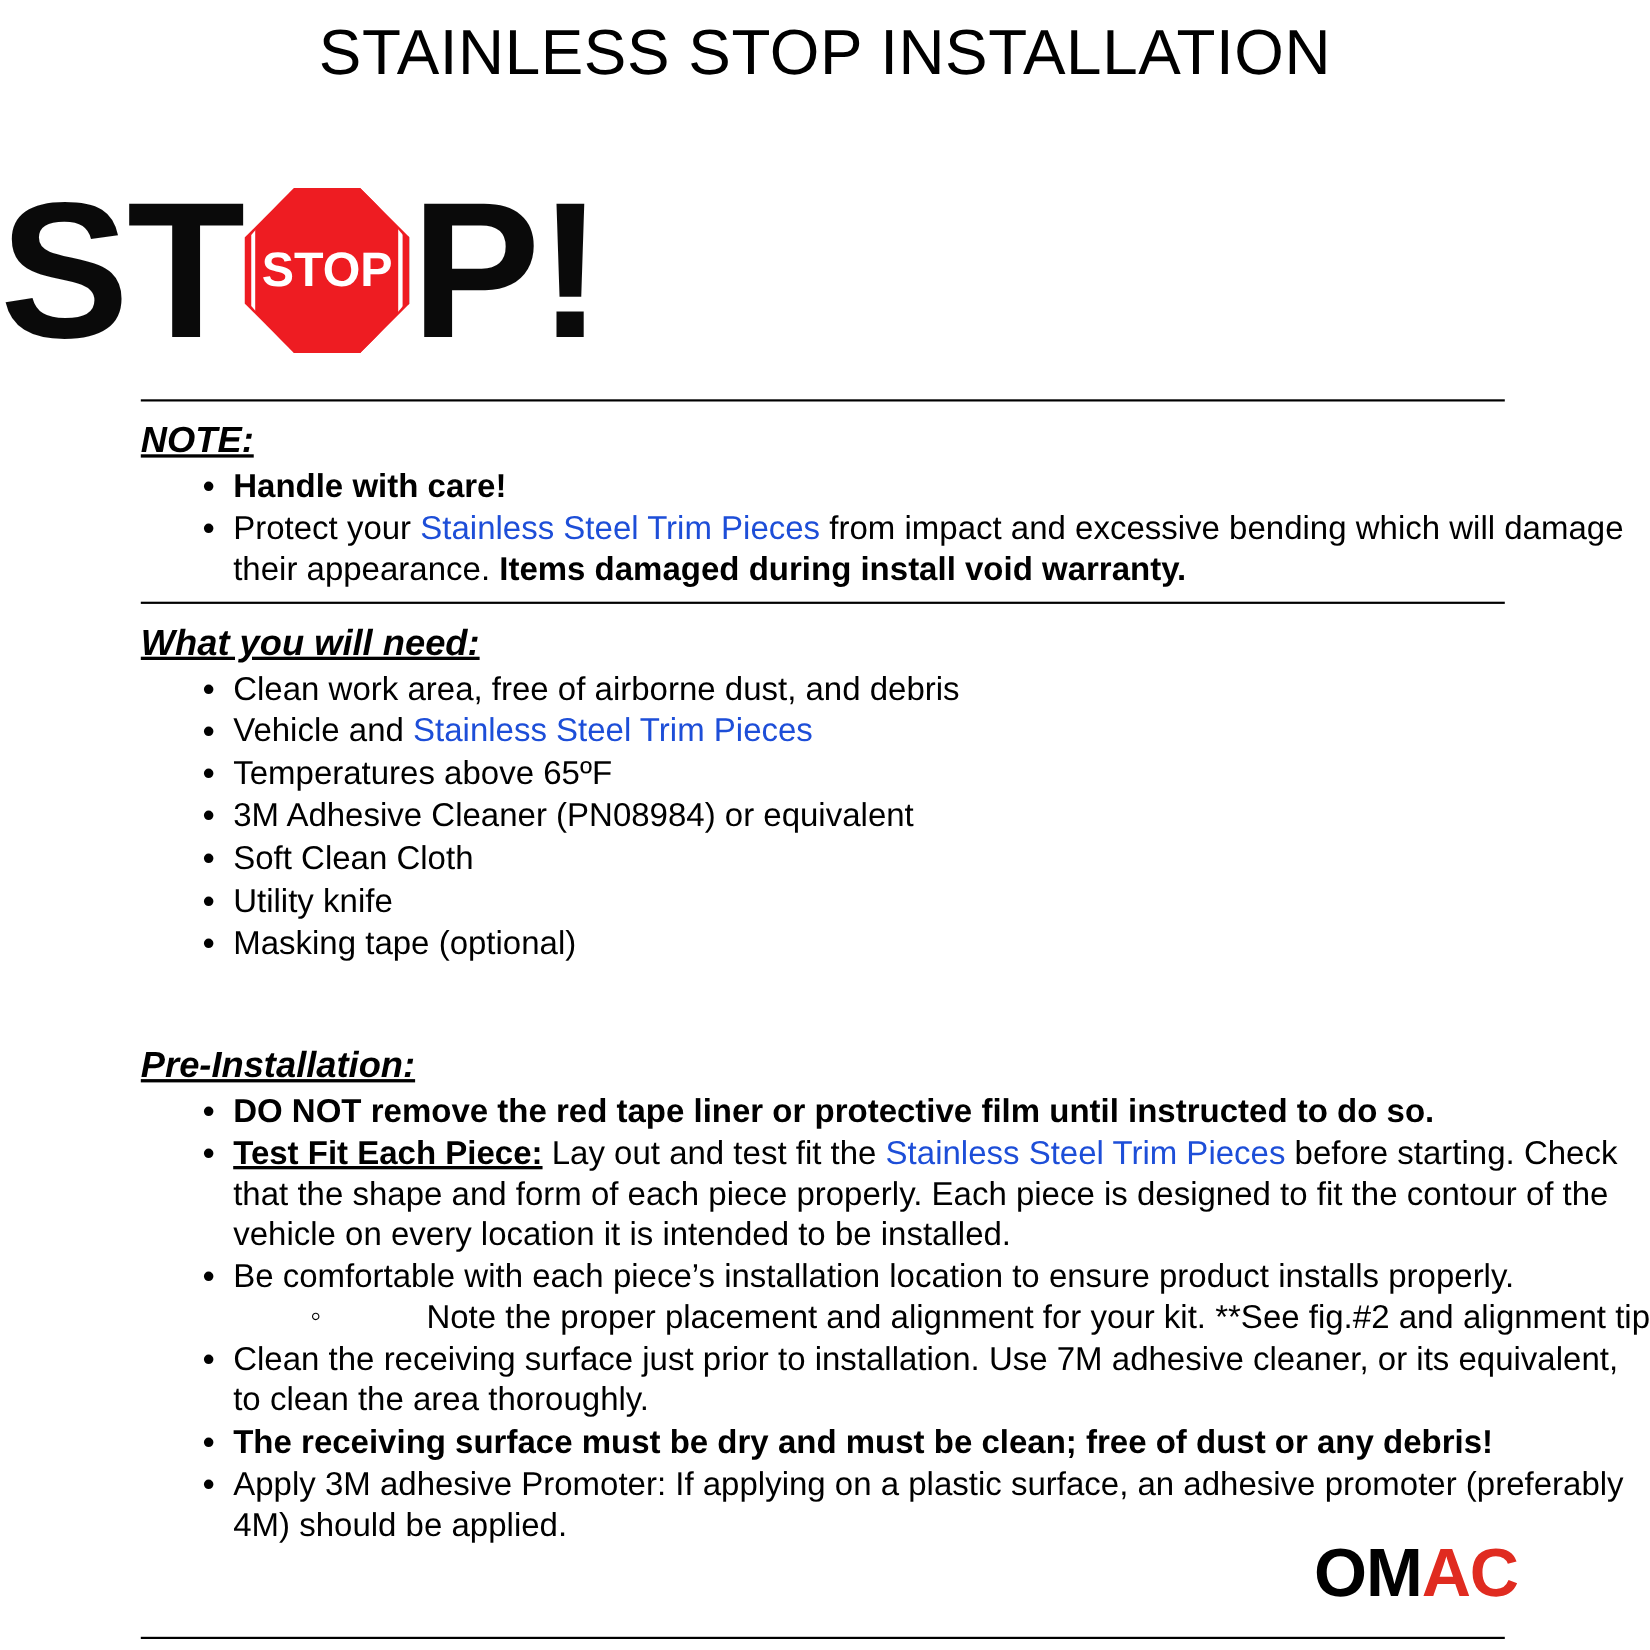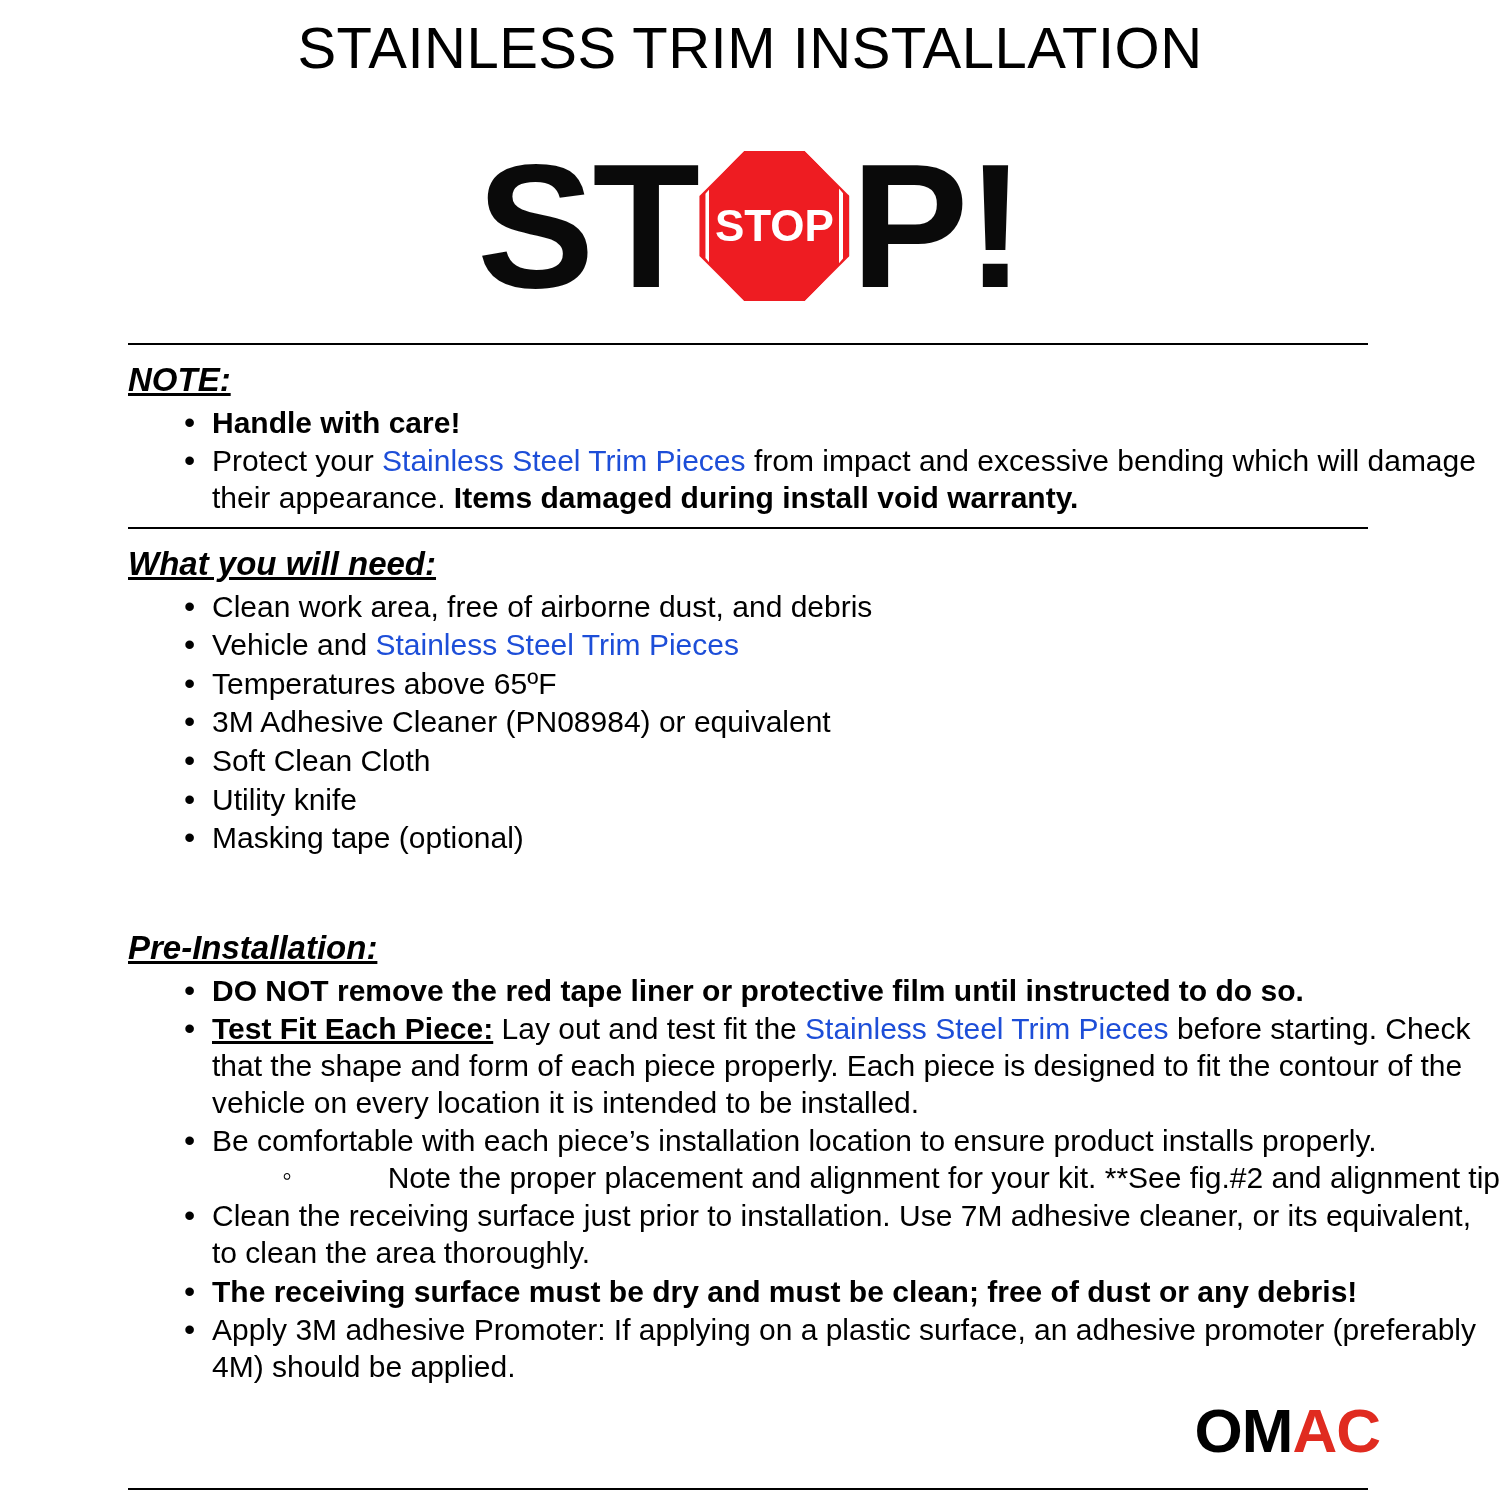--- a/index.html
+++ b/index.html
@@ -28,23 +28,23 @@
     font-weight: 400;
     letter-spacing: 0.5px;
     margin: 8px 0 0 0;
     padding-top: 10px;
     line-height: 1.05;
   }
   
   .stop-wrap {
     width: 100%;
     display: flex;
-    justify-content: center;
-    align-items: center;
-    margin-top: 52px;
+    justify-content: flex-start;
+    align-items: center;
+    margin-top: 72px;
     height: 190px;
   }
   .stop-graphic {
     display: flex;
     align-items: center;
     justify-content: center;
     position: relative;
   }
   .stop-letters {
     font-family: "Liberation Sans", sans-serif;
@@ -177,21 +177,21 @@
   .omac .o { color: #000; }
   .omac .m { color: #000; }
   .omac .a { color: #e02b20; }
   .omac .c { color: #e02b20; }
 </style>
 </head>
 <body>
 
 <div class="page">
 
-  <h1 class="doc-title">STAINLESS TRIM INSTALLATION</h1>
+  <h1 class="doc-title">STAINLESS STOP INSTALLATION</h1>
 
   <div class="stop-wrap">
     <div class="stop-graphic">
       <span class="stop-letters">ST</span>
       <span class="octagon-holder">
         <span class="octagon">
           <span class="octagon-inner">
             <span class="octagon-text">STOP</span>
           </span>
         </span>

